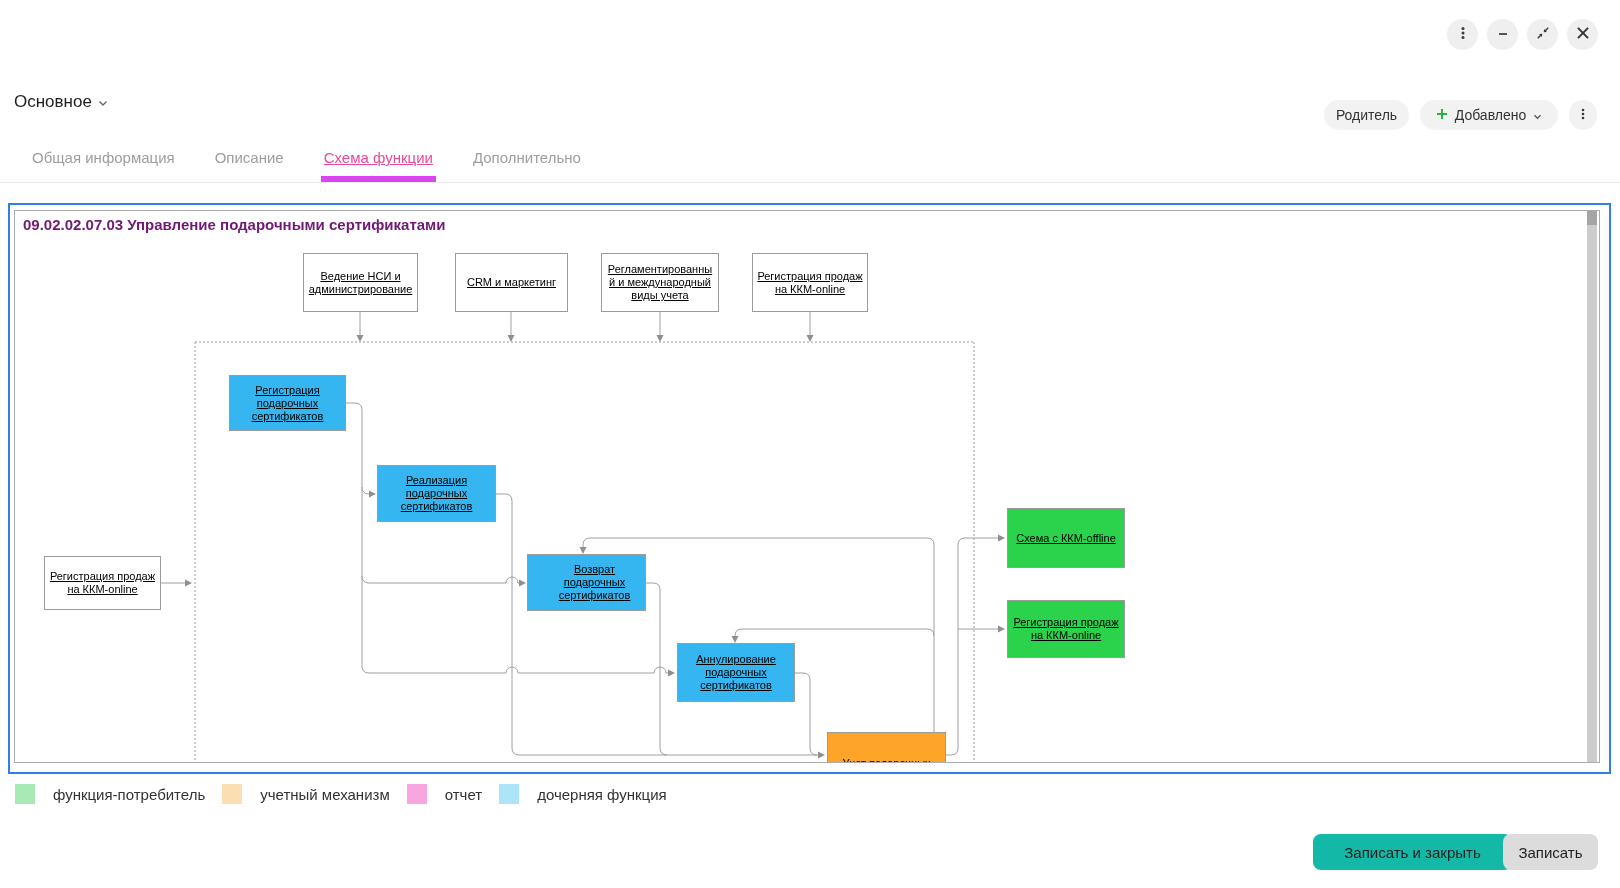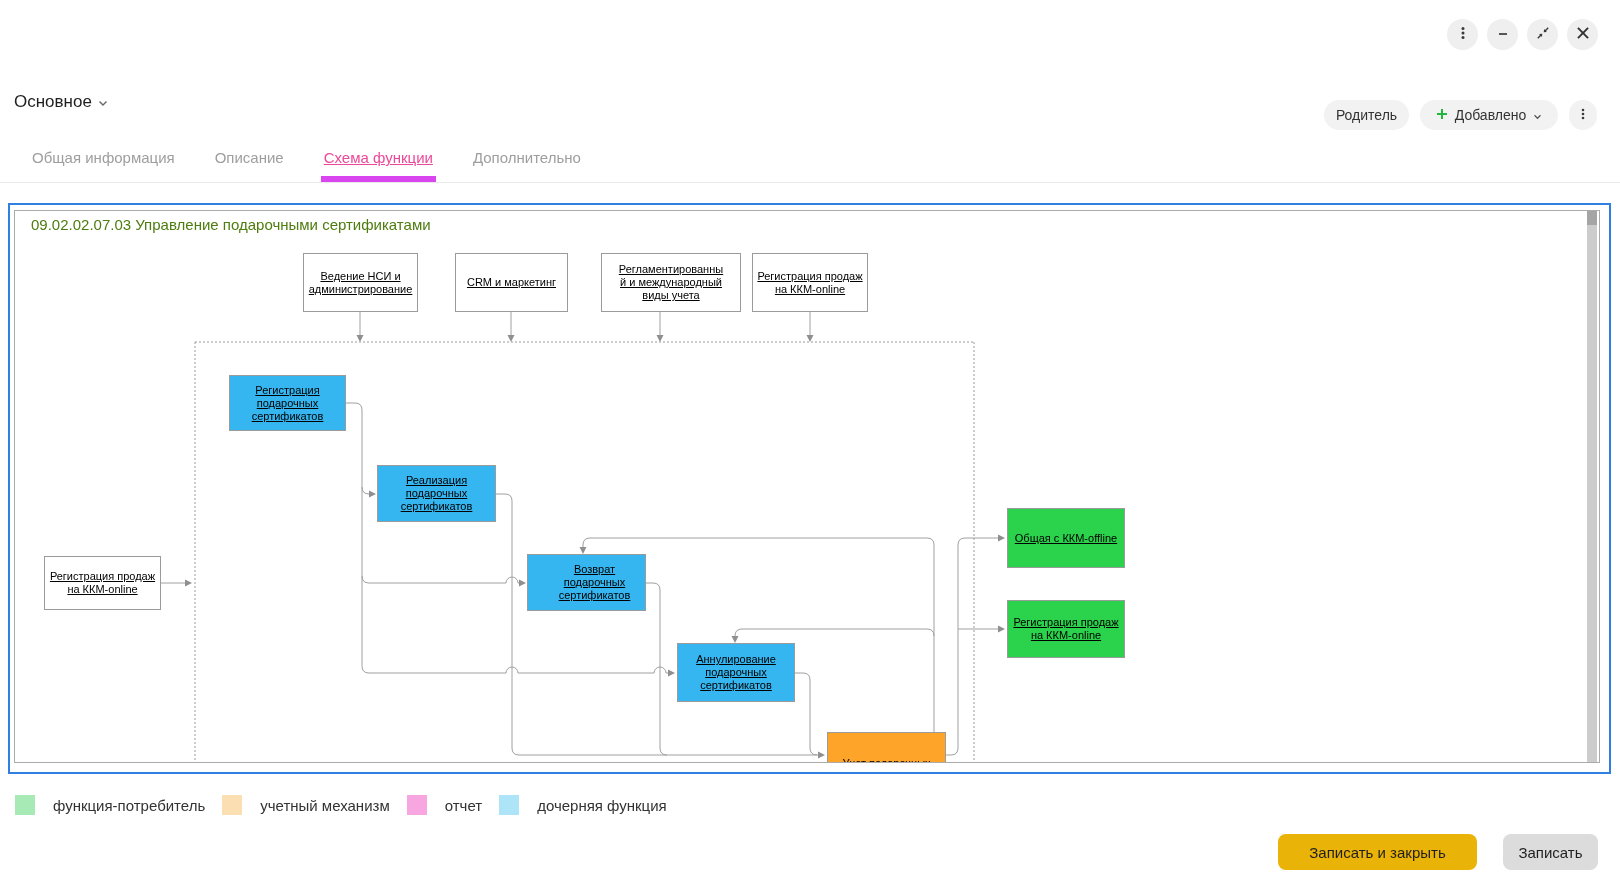--- a/index.html
+++ b/index.html
@@ -20,41 +20,41 @@
 
   
   .tabs{position:absolute;left:29px;top:149px;display:flex;gap:34px;font-size:15px;}
   .tab{color:#9e9e9e;padding:0 3px 10px 3px;cursor:pointer;border-bottom:4px solid transparent;}
   .tab.active{color:#ec4899;border-bottom:7px solid #d946ef;text-decoration:underline;}
   .tabs-divider{position:absolute;left:0;top:182px;width:1620px;height:1px;background:#e9e9e9;}
 
   
   .schema-focus{position:absolute;left:8px;top:203px;width:1599px;height:567px;border:2px solid #2F80E0;}
   .schema-canvas{position:absolute;left:14px;top:210px;width:1586px;height:553px;border:1px solid #ababab;background:#fff;overflow:hidden;box-sizing:border-box;}
-  .schema-title{position:absolute;left:16px;top:5px;font-size:15px;font-weight:normal;color:#4d7c0f;z-index:2;white-space:nowrap;}
+  .schema-title{position:absolute;left:8px;top:5px;font-size:15px;font-weight:bold;color:#701a75;z-index:2;white-space:nowrap;}
   .wires{position:absolute;left:0;top:0;z-index:1;}
   .vscroll{position:absolute;right:2px;top:0;width:10px;height:551px;background:#cccccc;z-index:3;cursor:pointer;}
   .vscroll .thumb{position:absolute;left:0;top:0;width:10px;height:14px;background:#a5a5a5;}
 
   
   .node{position:absolute;z-index:2;border:1px solid #9b9b9b;display:flex;flex-direction:column;align-items:center;justify-content:center;text-align:center;font-size:11px;line-height:13px;color:#000;cursor:pointer;box-sizing:border-box;}
   .node span{text-decoration:underline;display:block;}
   .t-ext{background:#ffffff;}
   .t-child{background:#35B6F0;}
   .t-consumer{background:#2BD24B;}
   .t-mech{background:#FDA429;justify-content:flex-start;padding-top:24px;}
 
   
-  .legend{position:absolute;left:15px;top:784px;display:flex;align-items:center;font-size:15px;color:#333;margin-top:11px;}
+  .legend{position:absolute;left:15px;top:784px;display:flex;align-items:center;font-size:15px;color:#333;}
   .legend .swatch{width:20px;height:20px;margin-right:18px;}
   .legend .lbl{margin-right:17px;}
 
   
   .btn{position:absolute;top:834px;height:36px;border:none;border-radius:8px;font-size:15px;color:#1f1f1f;display:flex;align-items:center;justify-content:center;cursor:pointer;font-family:"Liberation Sans",sans-serif;}
-  .btn.save-close{left:1278px;width:199px;background:#eab308;}
+  .btn.save-close{left:1313px;width:199px;background:#14b8a6;}
   .btn.save{left:1503px;width:95px;background:#dcdcdc;}
 </style>
 </head>
 <body>
 
 <div id="app">
 
 
   <div class="win-controls">
     <div class="circle-btn">
@@ -191,21 +191,21 @@
       </g>
     </svg>
 
     <div class="node t-ext" style="left:288px;top:42px;width:115px;height:59px;">
       <span>Ведение НСИ и</span>
       <span>администрирование</span>
     </div>
     <div class="node t-ext" style="left:440px;top:42px;width:113px;height:59px;">
       <span>CRM и маркетинг</span>
     </div>
-    <div class="node t-ext" style="left:586px;top:42px;width:140px;height:59px;">
+    <div class="node t-ext" style="left:586px;top:42px;width:118px;height:59px;">
       <span>Регламентированны</span>
       <span>й и международный</span>
       <span>виды учета</span>
     </div>
     <div class="node t-ext" style="left:737px;top:42px;width:116px;height:59px;">
       <span>Регистрация продаж</span>
       <span>на ККМ-online</span>
     </div>
     <div class="node t-ext" style="left:29px;top:345px;width:117px;height:54px;">
       <span>Регистрация продаж</span>
@@ -227,21 +227,21 @@
     </div>
     <div class="node t-child" style="left:662px;top:432px;width:118px;height:59px;">
       <span>Аннулирование</span>
       <span>подарочных</span>
       <span>сертификатов</span>
     </div>
     <div class="node t-mech" style="left:812px;top:521px;width:119px;height:59px;">
       <span>Учет подарочных</span>
     </div>
     <div class="node t-consumer" style="left:992px;top:297px;width:118px;height:60px;">
-      <span>Общая с ККМ-offline</span>
+      <span>Схема с ККМ-offline</span>
     </div>
     <div class="node t-consumer" style="left:992px;top:389px;width:118px;height:58px;">
       <span>Регистрация продаж</span>
       <span>на ККМ-online</span>
     </div>
 
     <div class="vscroll">
         <div class="thumb"></div>
       </div>
   </div>

